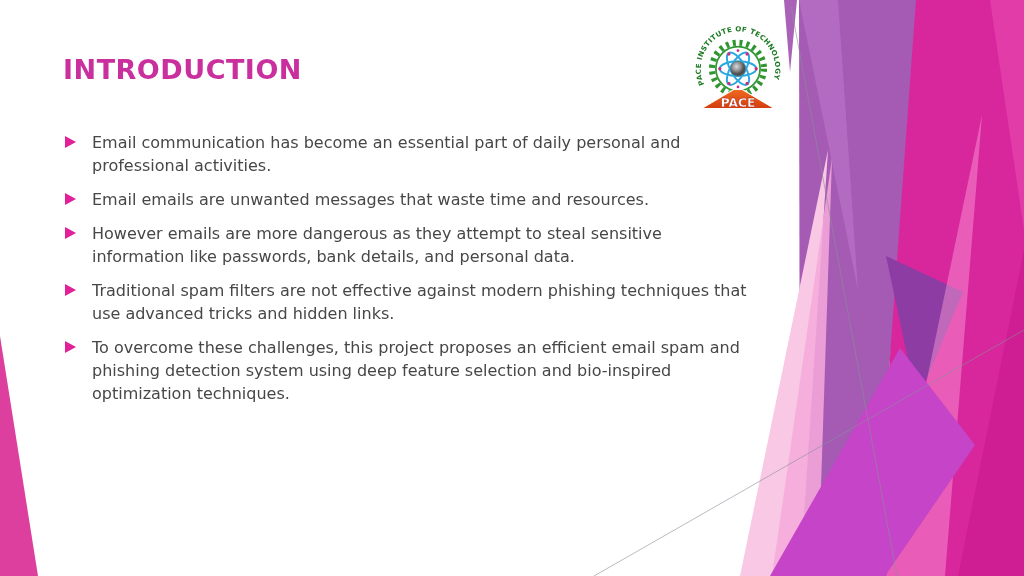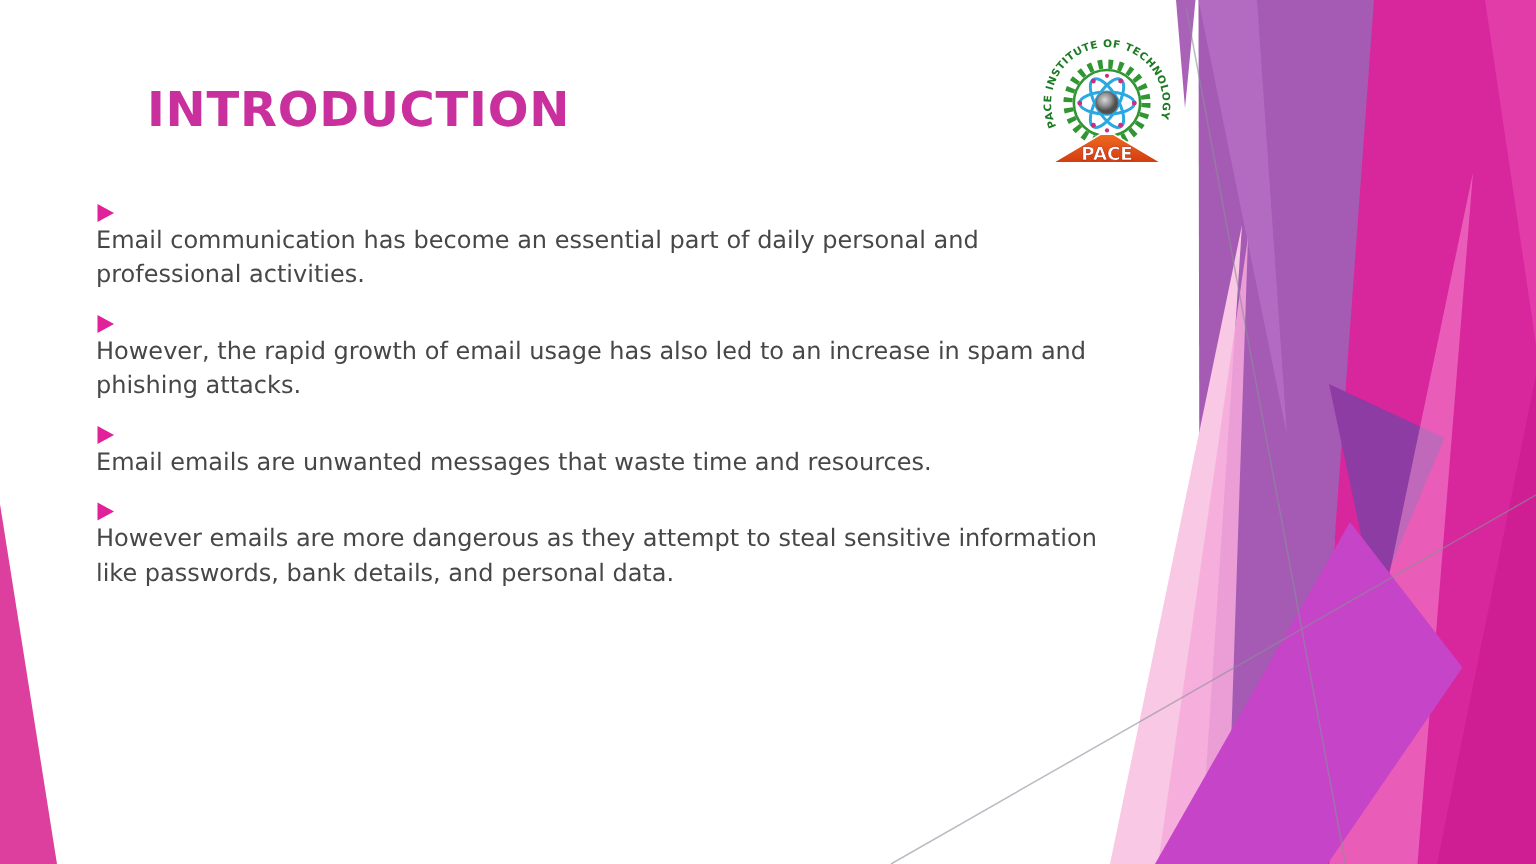--- a/index.html
+++ b/index.html
@@ -4,31 +4,30 @@
 <style>
   html,body{margin:0;padding:0;}
   body{
     width:1024px;height:576px;position:relative;overflow:hidden;
     background:#ffffff;
     font-family:"DejaVu Sans","Liberation Sans",sans-serif;
   }
   .deco{position:absolute;inset:0;width:1024px;height:576px;}
   .slide-title{
     position:absolute;left:63px;top:54px;
-    font-size:32px;font-weight:600;letter-spacing:0.5px;
+    font-size:27px;font-weight:600;letter-spacing:0.5px;
     color:#ca2f9e;
-    margin-left:35px;
   }
   .bullets{
     position:absolute;left:64px;top:131px;width:690px;
   }
   .bullet{
     display:flex;align-items:flex-start;
     margin:0 0 11px 0;
-    color:#474747;font-size:16px;line-height:23px;flex-direction:column;
+    color:#474747;font-size:16px;line-height:23px;
   }
   .bullet .marker{
     flex:none;width:0;height:0;margin:5px 16px 0 1px;
     border-left:11px solid #e0219a;
     border-top:6.5px solid transparent;
     border-bottom:6.5px solid transparent;
   }
   .bullet .txt{flex:1;}
   .logo{
     position:absolute;left:686px;top:15px;width:104px;height:104px;
@@ -113,23 +112,27 @@
 
 <div class="slide-title">INTRODUCTION</div>
 
 <div class="bullets">
   <div class="bullet">
     <span class="marker"></span>
     <span class="txt">Email communication has become an essential part of daily personal and professional activities.</span>
   </div>
   <div class="bullet">
     <span class="marker"></span>
-    <span class="txt">However, the rapid growth of email usage has also led to an increase in spam and phishing attacks.</span>
-  </div>
-  <div class="bullet">
-    <span class="marker"></span>
     <span class="txt">Email emails are unwanted messages that waste time and resources.</span>
   </div>
   <div class="bullet">
     <span class="marker"></span>
     <span class="txt">However emails are more dangerous as they attempt to steal sensitive information like passwords, bank details, and personal data.</span>
   </div>
+  <div class="bullet">
+    <span class="marker"></span>
+    <span class="txt">Traditional spam filters are not effective against modern phishing techniques that use advanced tricks and hidden links.</span>
+  </div>
+  <div class="bullet">
+    <span class="marker"></span>
+    <span class="txt">To overcome these challenges, this project proposes an efficient email spam and phishing detection system using deep feature selection and bio-inspired optimization techniques.</span>
+  </div>
 </div>
 
 </body></html>

